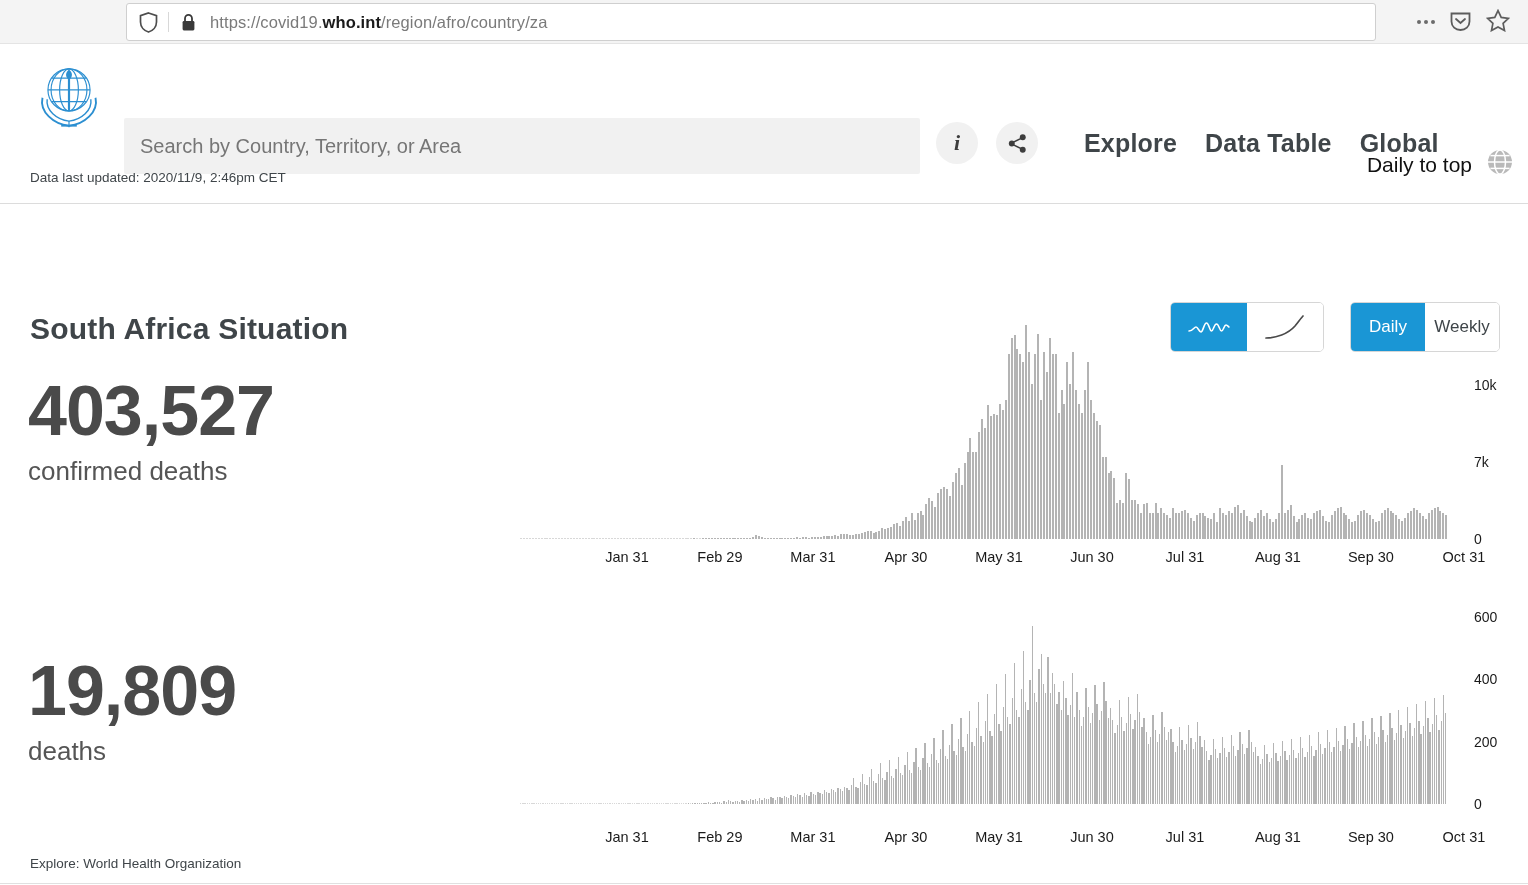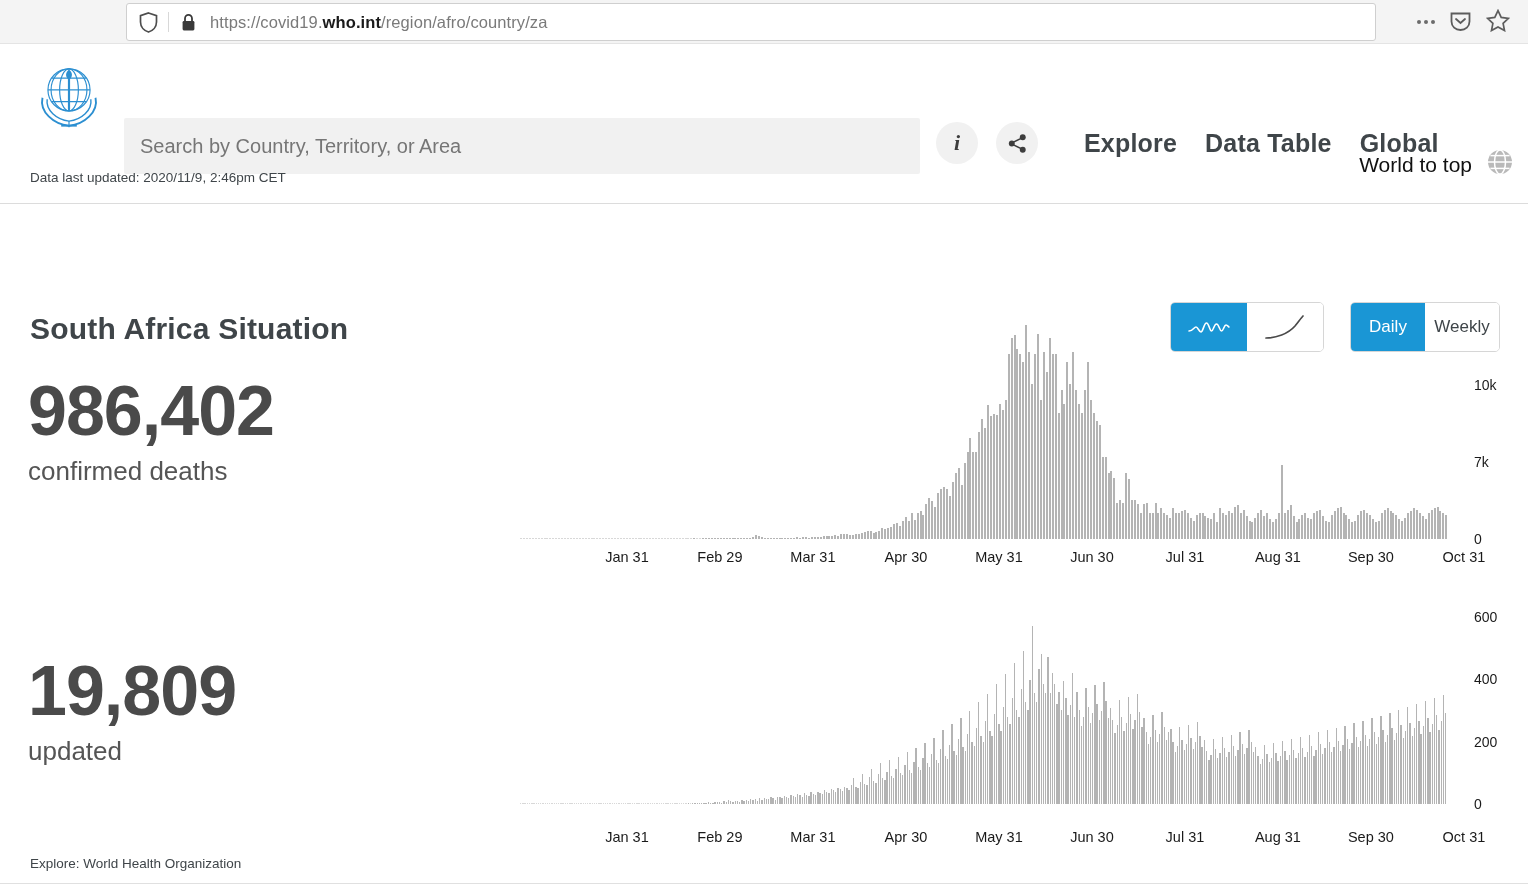--- a/index.html
+++ b/index.html
@@ -250,21 +250,21 @@
     </div>
     <div class="nav-link">Explore</div>
     <div class="nav-link">Data Table</div>
     <div class="nav-link">Global</div>
   </div>
 
 
   <div class="updated">Data last updated: 2020/11/9, 2:46pm CET</div>
 
   <div class="back-top">
-    <span>World to top</span>
+    <span>Daily to top</span>
     <span>
       <svg width="28" height="28" viewBox="0 0 28 28">
         <circle cx="14" cy="14" r="12" fill="#b9b9b9"></circle>
         <g stroke="#ffffff" stroke-width="1.5" fill="none">
           <ellipse cx="14" cy="14" rx="5.5" ry="12"></ellipse>
           <line x1="2" y1="14" x2="26" y2="14"></line>
           <line x1="4.4" y1="7.6" x2="23.6" y2="7.6"></line>
           <line x1="4.4" y1="20.4" x2="23.6" y2="20.4"></line>
         </g>
       </svg>
@@ -290,27 +290,27 @@
         </svg>
       </div>
     </div>
     <div class="tgroup">
       <div class="tbtn active">Daily</div>
       <div class="tbtn">Weekly</div>
     </div>
   </div>
 
   <div class="metric metric-cases">
-    <div class="big">986,402</div>
+    <div class="big">403,527</div>
     <div class="lbl">confirmed deaths</div>
   </div>
 
   <div class="metric metric-deaths">
     <div class="big">19,809</div>
-    <div class="lbl">updated</div>
+    <div class="lbl">deaths</div>
   </div>
 
   <div class="chart" id="chart-cases">
     <div class="plot">
         <div class="bar" style="height: 0.35%; background: rgb(216, 216, 216);"></div>
         <div class="bar" style="height: 0.35%; background: rgb(216, 216, 216);"></div>
         <div class="bar" style="height: 0.35%; background: rgb(216, 216, 216);"></div>
         <div class="bar" style="height: 0.35%; background: rgb(216, 216, 216);"></div>
         <div class="bar" style="height: 0.35%; background: rgb(216, 216, 216);"></div>
         <div class="bar" style="height: 0.35%; background: rgb(216, 216, 216);"></div>

